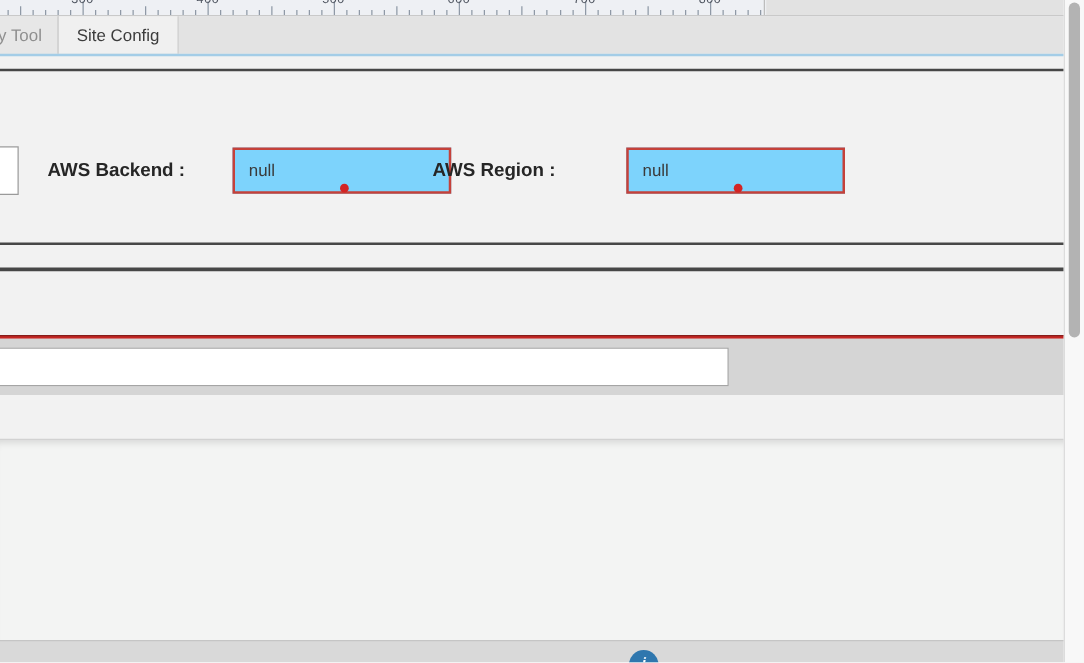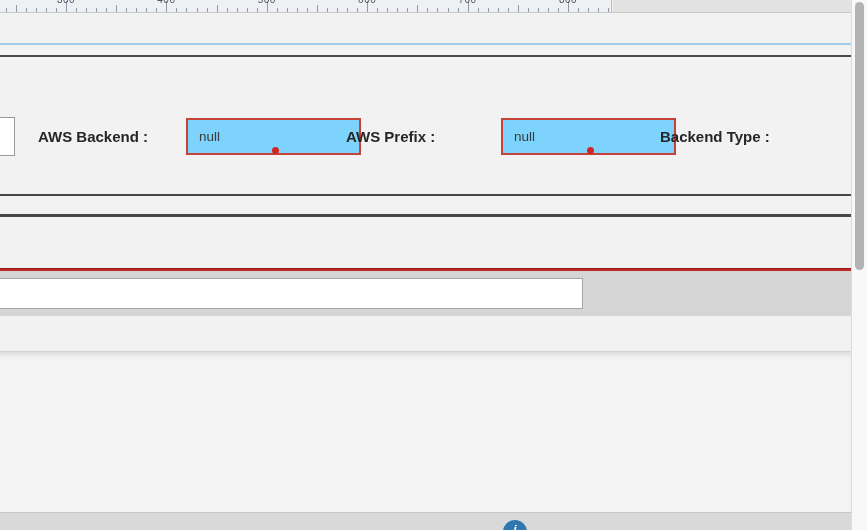--- a/index.html
+++ b/index.html
@@ -123,39 +123,46 @@
         <span class="ruler-label" style="left: 66px;">300</span>
         <span class="ruler-label" style="left: 166.4px;">400</span>
         <span class="ruler-label" style="left: 266.8px;">500</span>
         <span class="ruler-label" style="left: 367.2px;">600</span>
         <span class="ruler-label" style="left: 467.6px;">700</span>
         <span class="ruler-label" style="left: 568px;">800</span>
       </div>
     <div class="ruler-rest"></div>
   </div>
 
+  <div class="tabbar">
+    <div class="tab tab-inactive">
+      <span>y Tool</span>
+    </div>
+    <div class="tab tab-active">
+      <span>Site Config</span>
+    </div>
+  </div>
   <div class="blue-line"></div>
 
   <div class="dark-line line-a"></div>
 
   <input class="partial-input" type="text" value="" style="">
 
   <span class="field-label" style="left:38px">AWS Backend :</span>
   <div class="err-input" style="left:146px; width:175px">
     <span class="val">null</span>
     <span class="err-dot"></span>
   </div>
 
-  <span class="field-label" style="left:346px">AWS Prefix :</span>
+  <span class="field-label" style="left:346px">AWS Region :</span>
   <div class="err-input" style="left:461px; width:175px">
     <span class="val">null</span>
     <span class="err-dot"></span>
   </div>
 
-  <span class="field-label" style="left:660px">Backend Type :</span>
 
   <div class="dark-line line-b"></div>
   <div class="dark-line line-c"></div>
 
   <div class="red-line"></div>
   <div class="gray-band">
     <input class="wide-input" type="text" value="" style="">
   </div>
 
   <div class="main-panel"></div>

